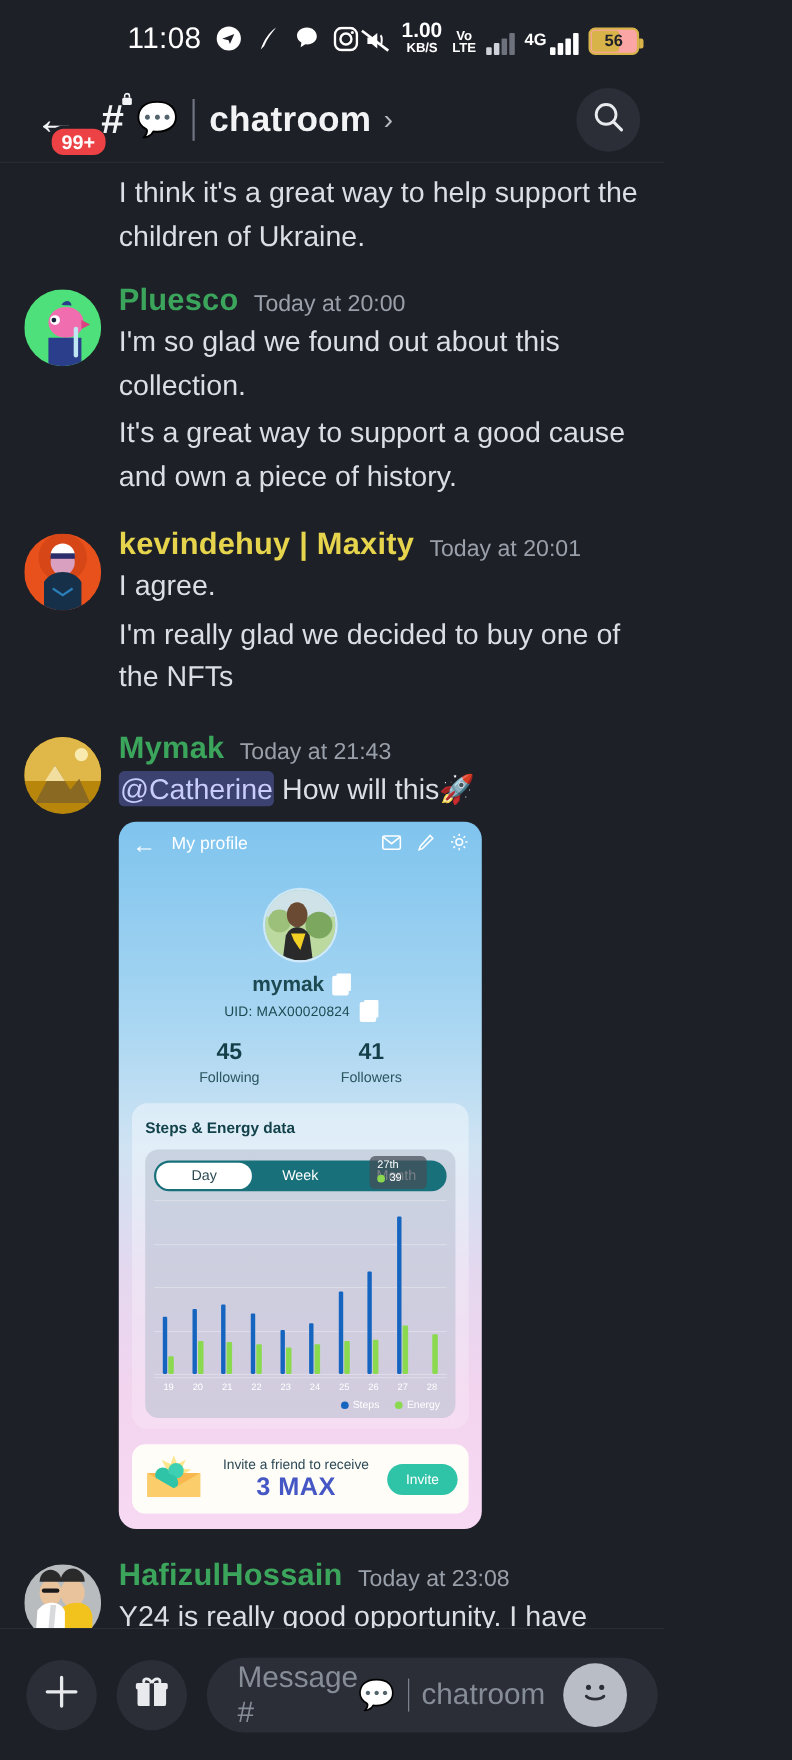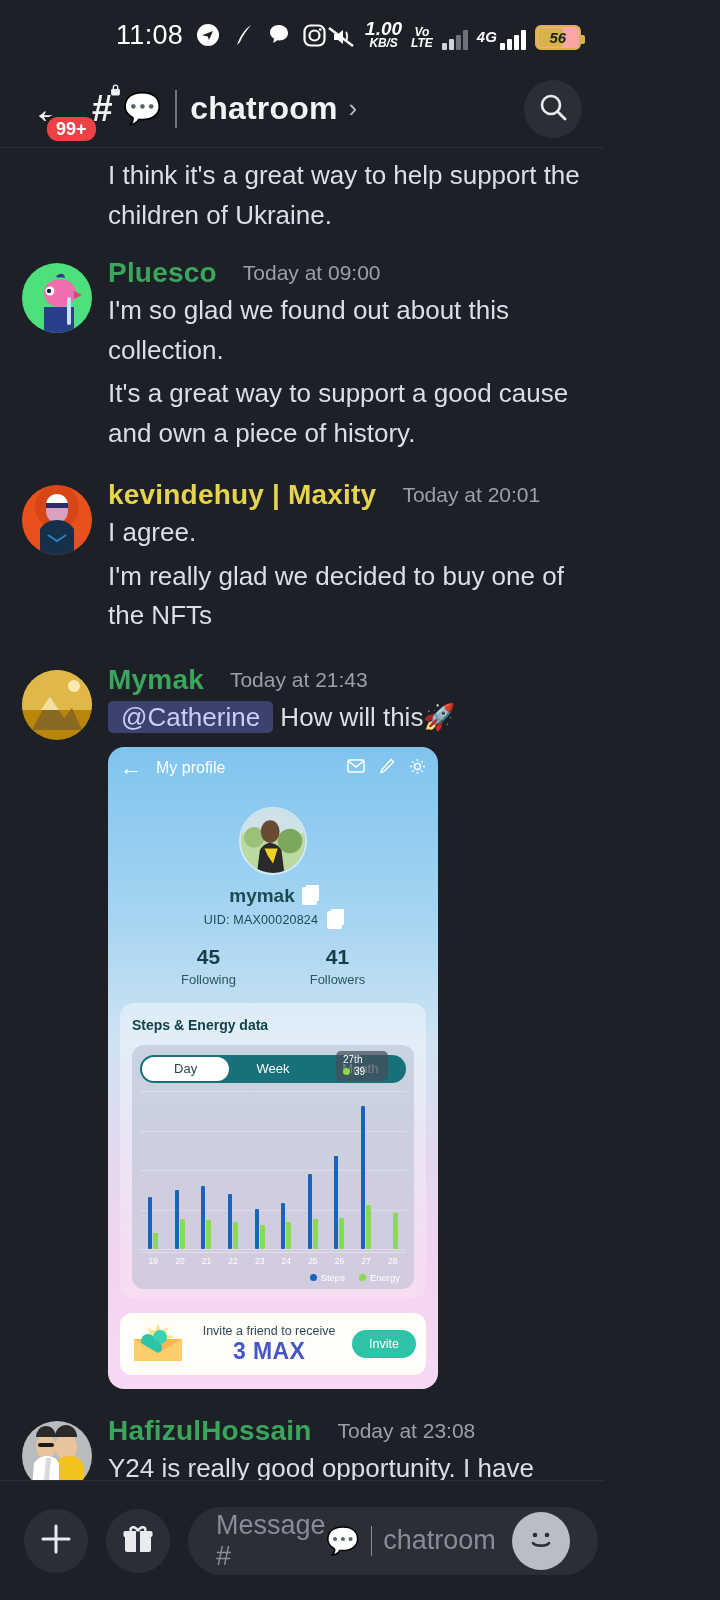--- a/index.html
+++ b/index.html
@@ -11,21 +11,21 @@
   }
   .phone { position: relative; width: 604px; height: 1600px; background: #1e2028; display: flex; flex-direction: column; }
 
   
   .statusbar {
     height: 70px; flex: 0 0 70px; display: flex; align-items: center;
     padding: 0 28px; color: #ffffff; font-size: 25px;
   }
   .sb-left { display: flex; align-items: center; gap: 13px; margin-left: 88px; }
   .sb-time { font-size: 27px; font-weight: 500; letter-spacing: .3px; }
-  .sb-right { margin-left: auto; display: flex; align-items: flex-end; gap: 9px; font-style: italic; }
+  .sb-right { margin-left: auto; display: flex; align-items: flex-end; gap: 9px; }
   .ic { display: inline-flex; align-items: center; justify-content: center; }
   .netspeed { display: flex; flex-direction: column; align-items: center; line-height: .95; }
   .netspeed .n1 { font-size: 19px; font-weight: 700; }
   .netspeed .n2 { font-size: 12px; font-weight: 700; letter-spacing: -.2px; }
   .volte { display: flex; flex-direction: column; align-items: center; line-height: .95; font-weight: 700; }
   .volte .v1 { font-size: 12px; }
   .volte .v2 { font-size: 12px; }
   .bars { display: flex; align-items: flex-end; gap: 2px; height: 20px; }
   .bars i { width: 5px; background: #cfd2da; display: block; border-radius: 1px; }
   .bars i:nth-child(1){height:7px} .bars i:nth-child(2){height:11px}
@@ -64,27 +64,27 @@
     margin-left: auto; width: 58px; height: 58px; border-radius: 50%;
     background: #2b2e37; display:flex; align-items:center; justify-content:center;
   }
 
   
   .messages { flex: 1 1 auto; overflow: hidden; padding: 8px 0 0 0; position: relative; }
   .msg { display: flex; padding: 0 22px; margin-bottom: 4px; }
   .avatar { width: 70px; height: 70px; border-radius: 50%; flex: 0 0 70px; overflow: hidden; margin-top: 6px; }
   .avatar svg { display:block; width:100%; height:100%; }
   .mbody { flex: 1 1 auto; padding-left: 16px; min-width: 0; }
-  .mhead { display: flex; align-items: center; gap: 26px; margin-bottom: 2px; }
+  .mhead { display: flex; align-items: flex-end; gap: 14px; margin-bottom: 2px; }
   .mname { font-size: 28px; font-weight: 700; letter-spacing: .2px; }
   .mtime { font-size: 21px; color: #9aa0aa; }
   .mtext { font-size: 26px; line-height: 1.52; color: #dbdee3; word-wrap: break-word; }
   .mtext + .mtext { margin-top: 4px; }
   .lead-line { font-size: 26px; line-height: 1.52; color: #dbdee3; padding: 0 22px 0 108px; margin-bottom: 22px; }
-  .mention { background: #3c4270; color: #c9cdfb; border-radius: 5px; padding: 1px 13px; }
+  .mention { background: #3c4270; color: #c9cdfb; border-radius: 5px; padding: 1px 1px; }
 
   
   .embed {
     width: 330px; margin: 10px 0 0 0; border-radius: 16px; overflow: hidden;
     background: linear-gradient(180deg,#7fc4ee 0%, #a8d6f2 28%, #cfe3f3 46%, #e4d8ef 64%, #f2d4ef 80%, #f8d9f3 100%);
     position: relative; font-family: "Liberation Sans", sans-serif;
   }
   .e-top { height: 42px; display:flex; align-items:center; padding: 0 12px; }
   .e-back { color:#fff; font-size:22px; line-height:1; font-weight:300; }
   .e-title { color:#fff; font-size:16px; font-weight:500; margin-left:14px; }
@@ -262,21 +262,21 @@
             <circle cx="27" cy="28" r="2.2" fill="#16203a"></circle>
             <path d="M52 28l8 4-8 4z" fill="#d9437f"></path>
             <path d="M34 14c3-5 9-4 9 1-3-1-6 0-9-1z" fill="#2b3e8c"></path>
             <path d="M22 44h30v26H22z" fill="#2b3e8c"></path>
             <rect x="45" y="34" width="4" height="28" rx="2" fill="#bfe6f2"></rect>
           </svg>
       </div>
       <div class="mbody">
         <div class="mhead">
           <span class="mname" style="color:#3ba55c">Pluesco</span>
-          <span class="mtime">Today at 09:00</span>
+          <span class="mtime">Today at 20:00</span>
         </div>
         <div class="mtext">I'm so glad we found out about this collection.</div>
         <div class="mtext">It's a great way to support a good cause and own a piece of history.</div>
       </div>
     </div>
 
     <div class="msg" style="margin-top:26px">
       <div class="avatar">
         <svg viewBox="0 0 70 70">
             <rect width="70" height="70" fill="#e8511c"></rect>

